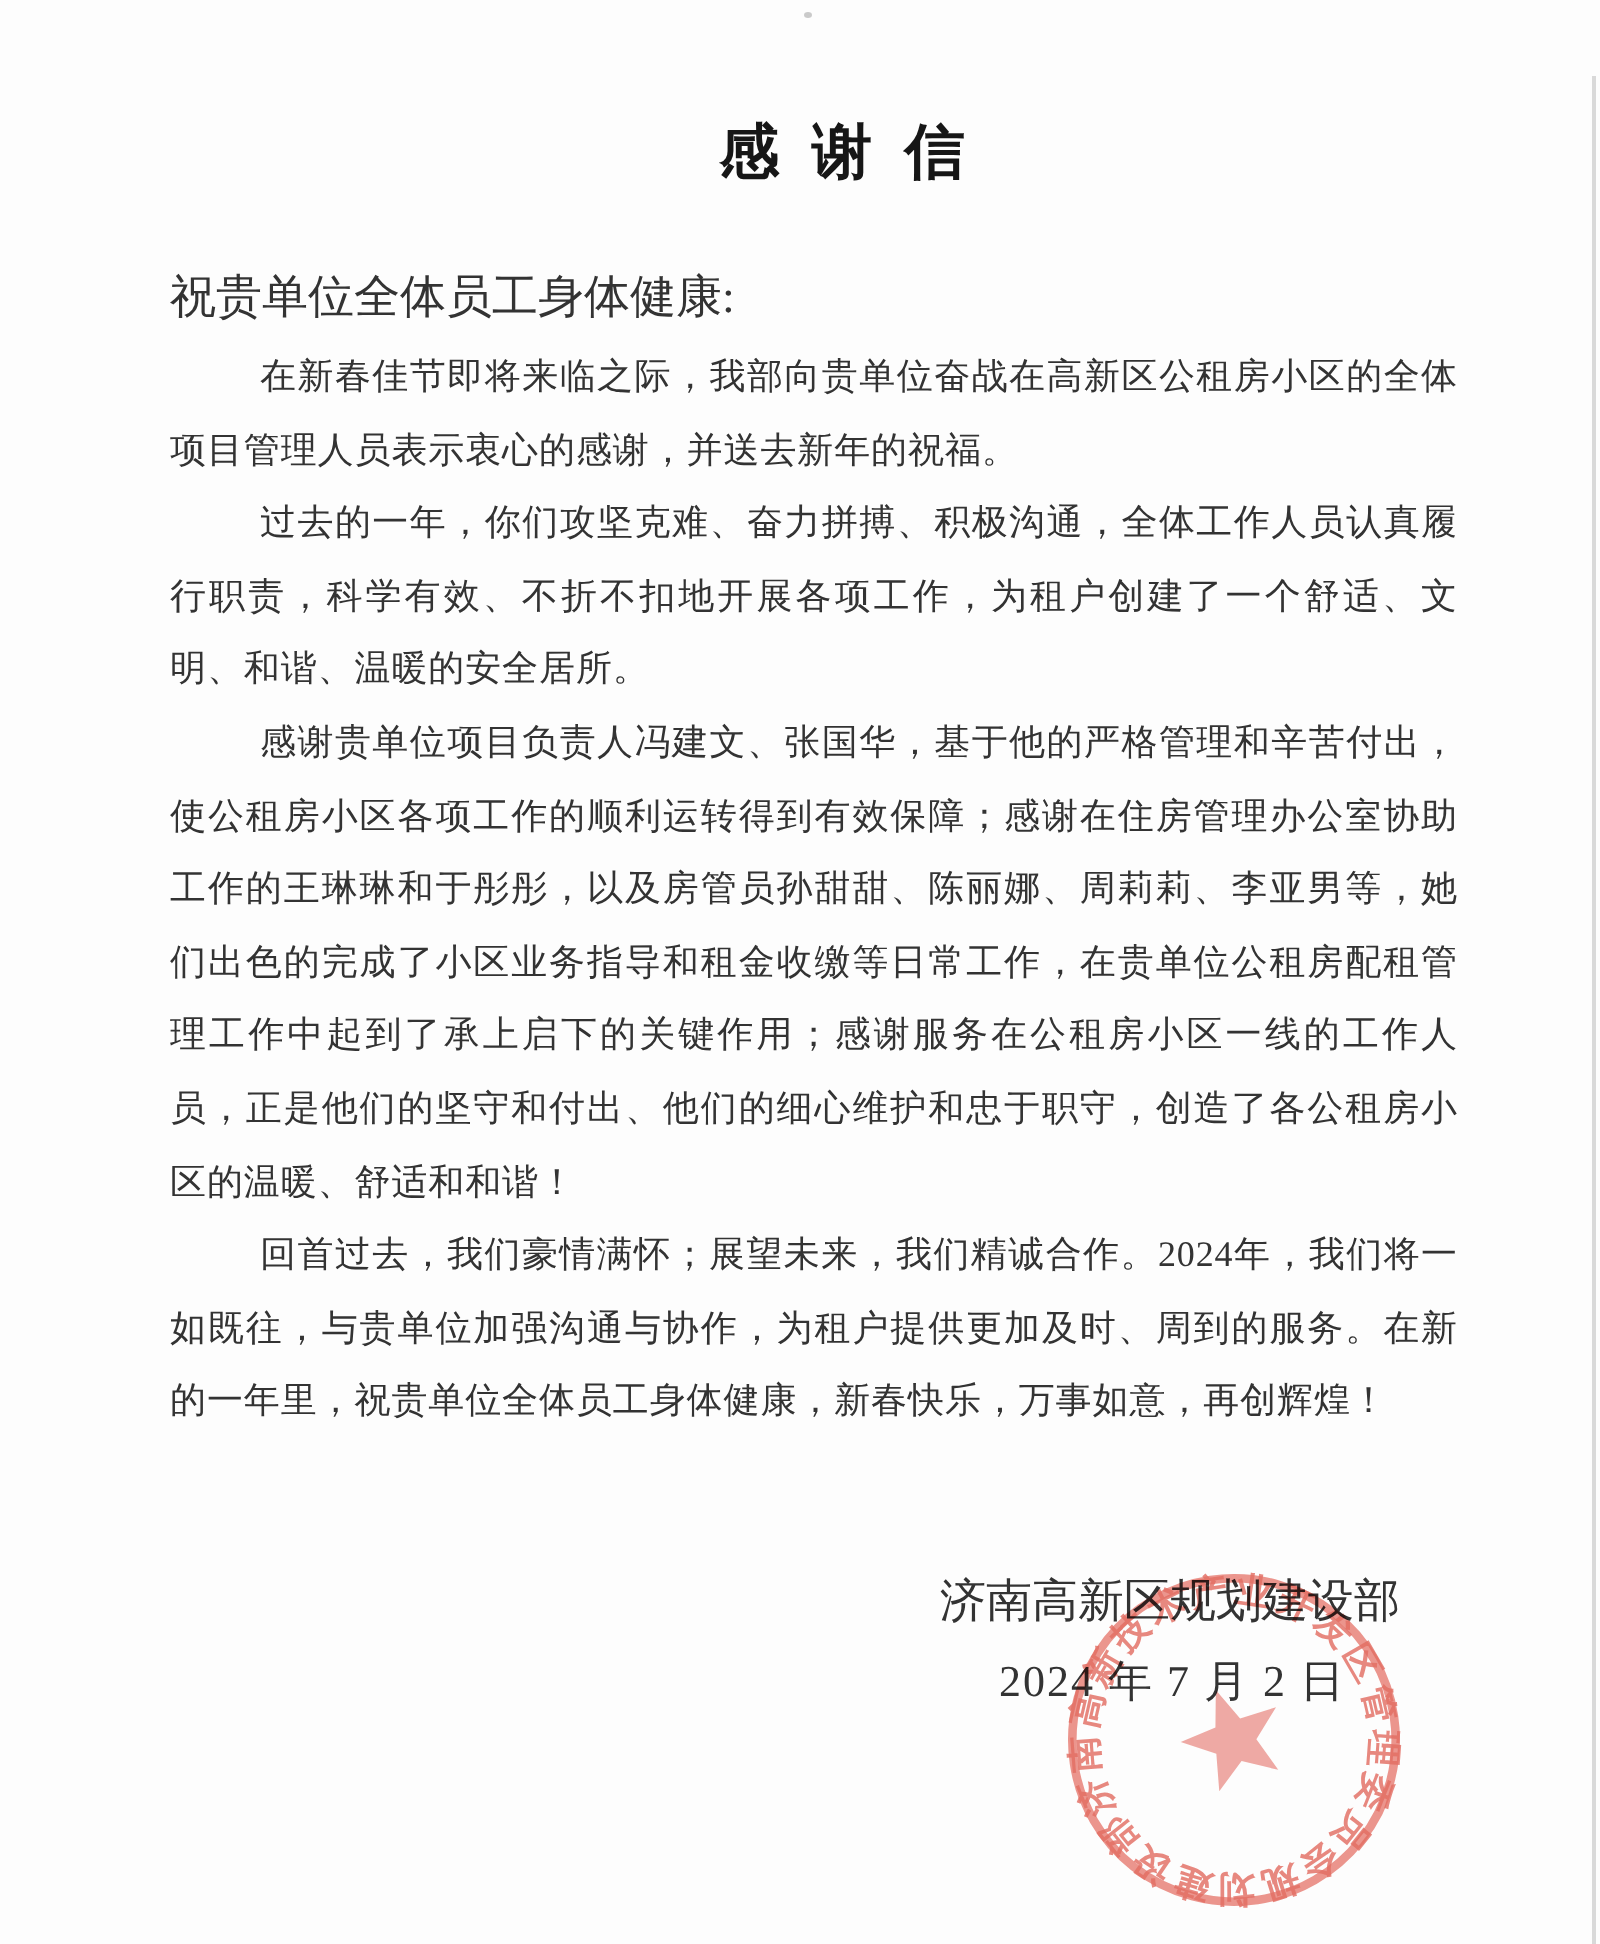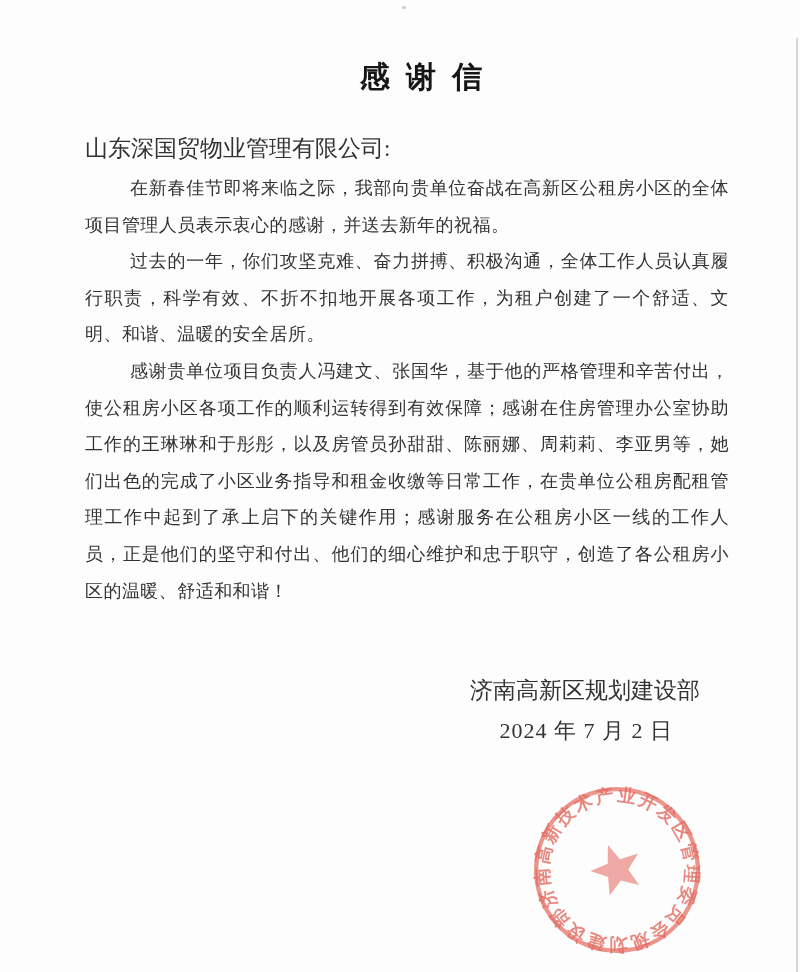--- a/index.html
+++ b/index.html
@@ -110,26 +110,27 @@
     opacity: 0.9;
   }
 </style>
 </head>
 <body>
 
 <div class="page">
 
   <h1 class="title">感 谢 信</h1>
 
-  <div class="addressee">山东深国贸物业管理有限公司:</div>
+  <div class="addressee">祝贵单位全体员工身体健康:</div>
 
   <div class="body-text">
     <p>在新春佳节即将来临之际，我部向贵单位奋战在高新区公租房小区的全体项目管理人员表示衷心的感谢，并送去新年的祝福。</p>
     <p>过去的一年，你们攻坚克难、奋力拼搏、积极沟通，全体工作人员认真履行职责，科学有效、不折不扣地开展各项工作，为租户创建了一个舒适、文明、和谐、温暖的安全居所。</p>
     <p>感谢贵单位项目负责人冯建文、张国华，基于他的严格管理和辛苦付出，使公租房小区各项工作的顺利运转得到有效保障；感谢在住房管理办公室协助工作的王琳琳和于彤彤，以及房管员孙甜甜、陈丽娜、周莉莉、李亚男等，她们出色的完成了小区业务指导和租金收缴等日常工作，在贵单位公租房配租管理工作中起到了承上启下的关键作用；感谢服务在公租房小区一线的工作人员，正是他们的坚守和付出、他们的细心维护和忠于职守，创造了各公租房小区的温暖、舒适和和谐！</p>
+    <p>回首过去，我们豪情满怀；展望未来，我们精诚合作。2024年，我们将一如既往，与贵单位加强沟通与协作，为租户提供更加及时、周到的服务。在新的一年里，祝贵单位全体员工身体健康，新春快乐，万事如意，再创辉煌！</p>
   </div>
 
   <div class="signature">济南高新区规划建设部</div>
 
   <div class="date-line">2024 年 7 月 2 日</div>
 
   <svg class="stamp" viewBox="0 0 200 200" xmlns="http://www.w3.org/2000/svg">
     <g transform="rotate(-30 100 100)">
       <circle cx="100" cy="100" r="94" fill="none" stroke="rgba(226,87,75,0.72)" stroke-width="5"></circle>
       <path id="stampRingPath" d="M 20,100 a 80,80 0 1,1 160,0 a 80,80 0 1,1 -160,0" fill="none"></path>

